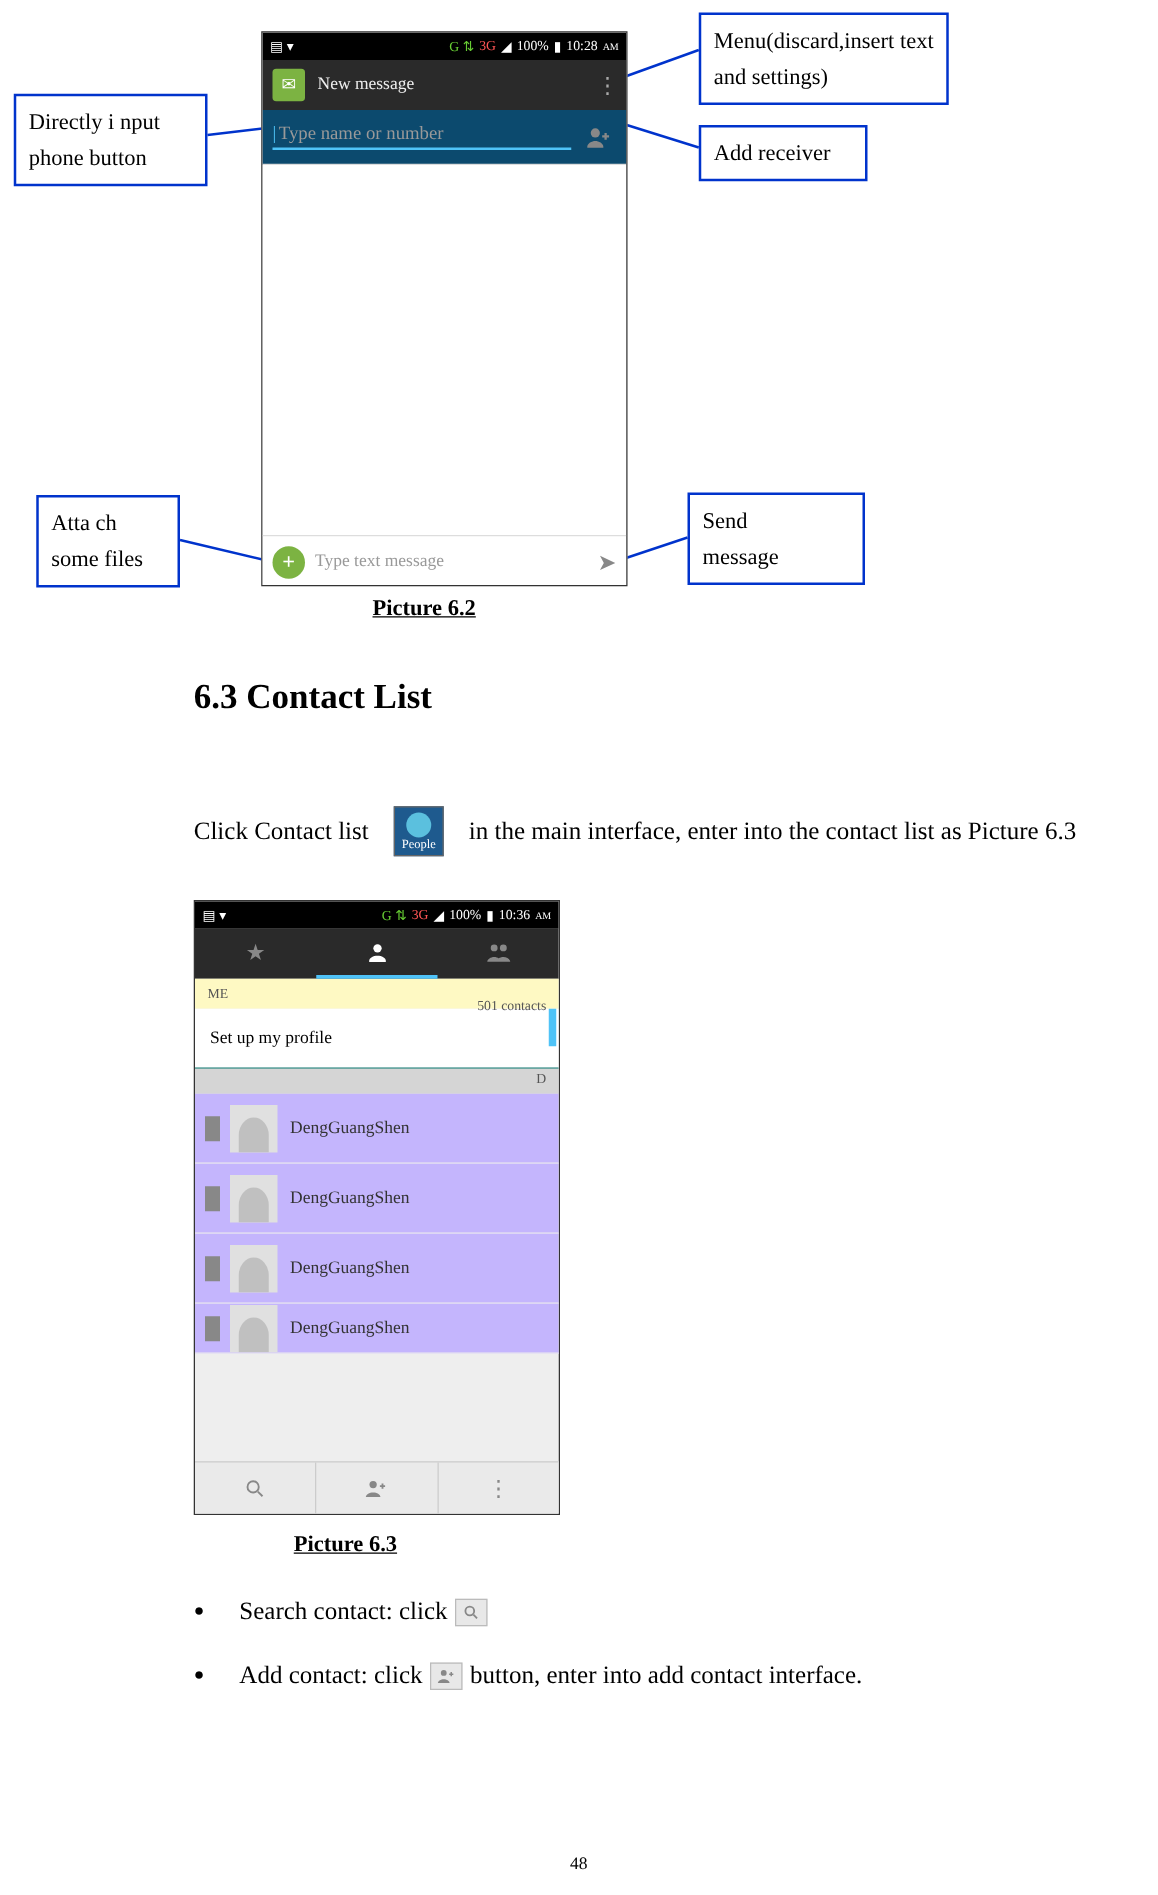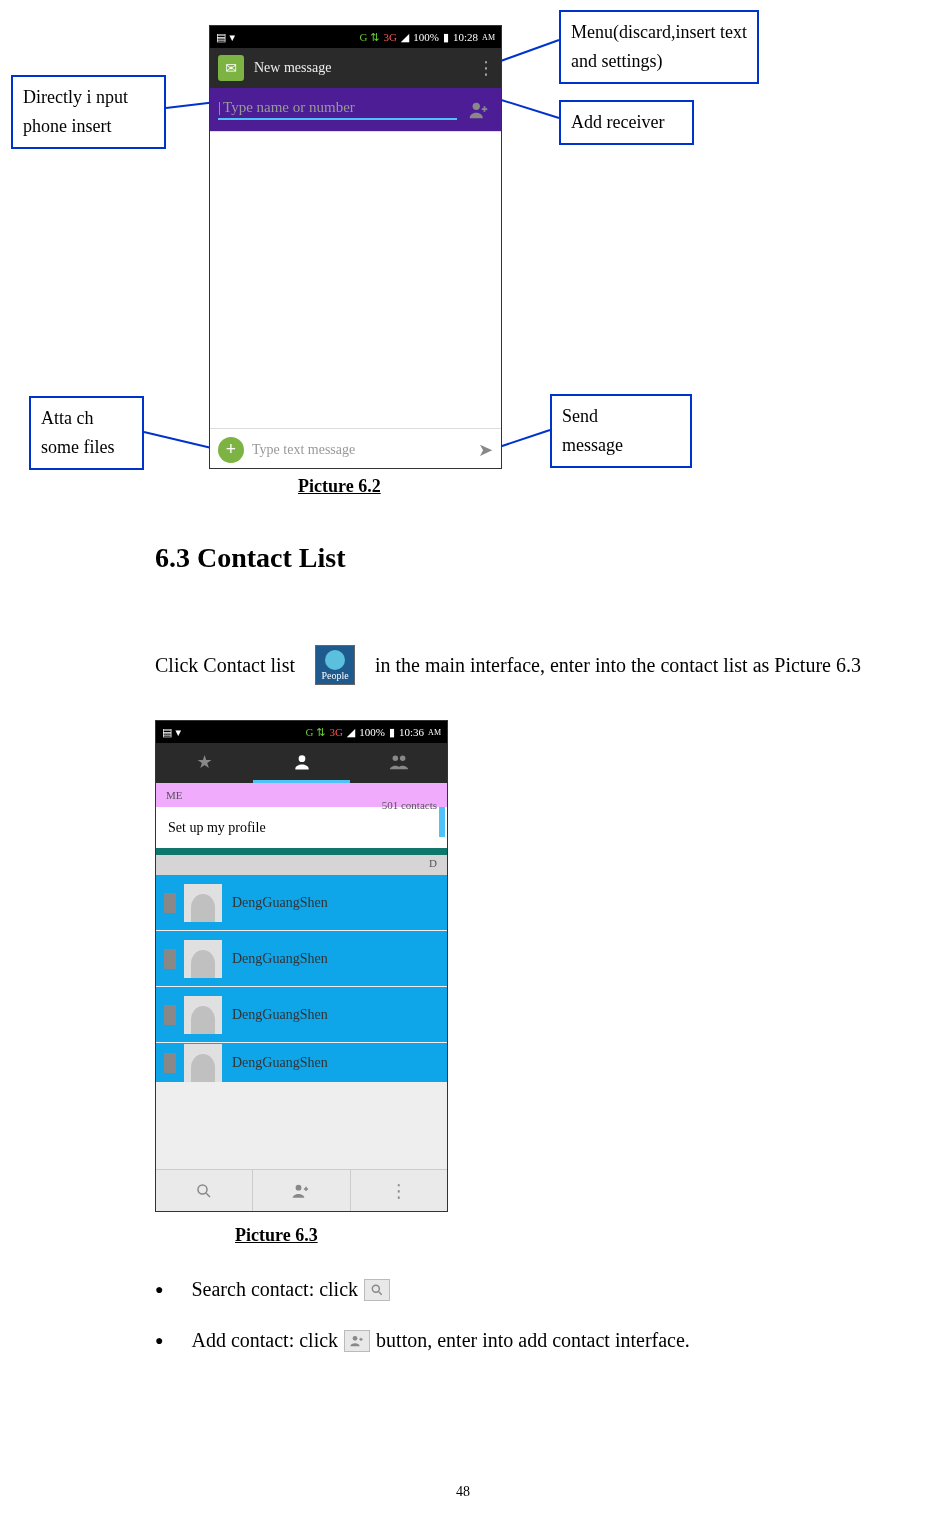--- a/index.html
+++ b/index.html
@@ -66,21 +66,21 @@
       color: #fff;
     }
     .menu-dots {
       margin-left: auto;
       color: #aaa;
       font-size: 18px;
       letter-spacing: -2px;
     }
     .recipient-row {
       height: 44px;
-      background: #4c1d95;
+      background: #0c4a6e;
       border-bottom: 1px solid #ddd;
       display: flex;
       align-items: center;
       padding: 0 8px;
     }
     .recipient-input {
       flex: 1;
       font-size: 15px;
       color: #999;
       border-bottom: 2px solid #4fc3f7;
@@ -196,21 +196,21 @@
       color: #888;
       font-size: 18px;
       border-bottom: 3px solid transparent;
     }
     .tab.active {
       color: #fff;
       border-bottom-color: #4fc3f7;
     }
     .me-row {
       height: 24px;
-      background: #f0abfc;
+      background: #fef9c3;
       display: flex;
       align-items: center;
       padding: 0 10px;
       font-size: 11px;
       color: #555;
     }
     .me-row .count { margin-left: auto; margin-top: 20px; }
     .scroll-indicator {
       position: absolute;
       right: 2px;
@@ -220,33 +220,33 @@
       background: #4fc3f7;
     }
     .profile-row {
       height: 48px;
       background: #fff;
       display: flex;
       align-items: center;
       padding: 0 12px;
       font-size: 14px;
       color: #000;
-      border-bottom: 7px solid #0f766e;
+      border-bottom: 1px solid #0f766e;
     }
     .section-letter {
       height: 20px;
       background: #d5d5d5;
       font-size: 11px;
       color: #555;
       text-align: right;
       padding: 2px 10px;
     }
     .contact-row {
       height: 56px;
-      background: #0ea5e9;
+      background: #c4b5fd;
       display: flex;
       align-items: center;
       padding: 12px 8px;
       border-bottom: 1px solid #eee;
       font-size: 14px;
       color: #333;
     }
     .contact-row .src {
       width: 12px; height: 20px; background: #888; margin-right: 8px;
     }
@@ -330,21 +330,21 @@
 <body>
 
 <div class="callout" style="left:559px; top:10px; width:200px;">
   <span>Menu(discard,insert text and settings)</span>
 </div>
 <div class="callout" style="left:559px; top:100px; width:135px;">
   <span>Add receiver</span>
 </div>
 <div class="callout" style="left:11px; top:75px; width:155px;">
   <span>Directly i   nput</span><br>
-  <span>phone insert</span>
+  <span>phone button</span>
 </div>
 <div class="callout" style="left:29px; top:396px; width:115px;">
   <span>Atta ch</span><br>
   <span>some files</span>
 </div>
 <div class="callout" style="left:550px; top:394px; width:142px;">
   <span>Send</span><br>
   <span>message</span>
 </div>
 

